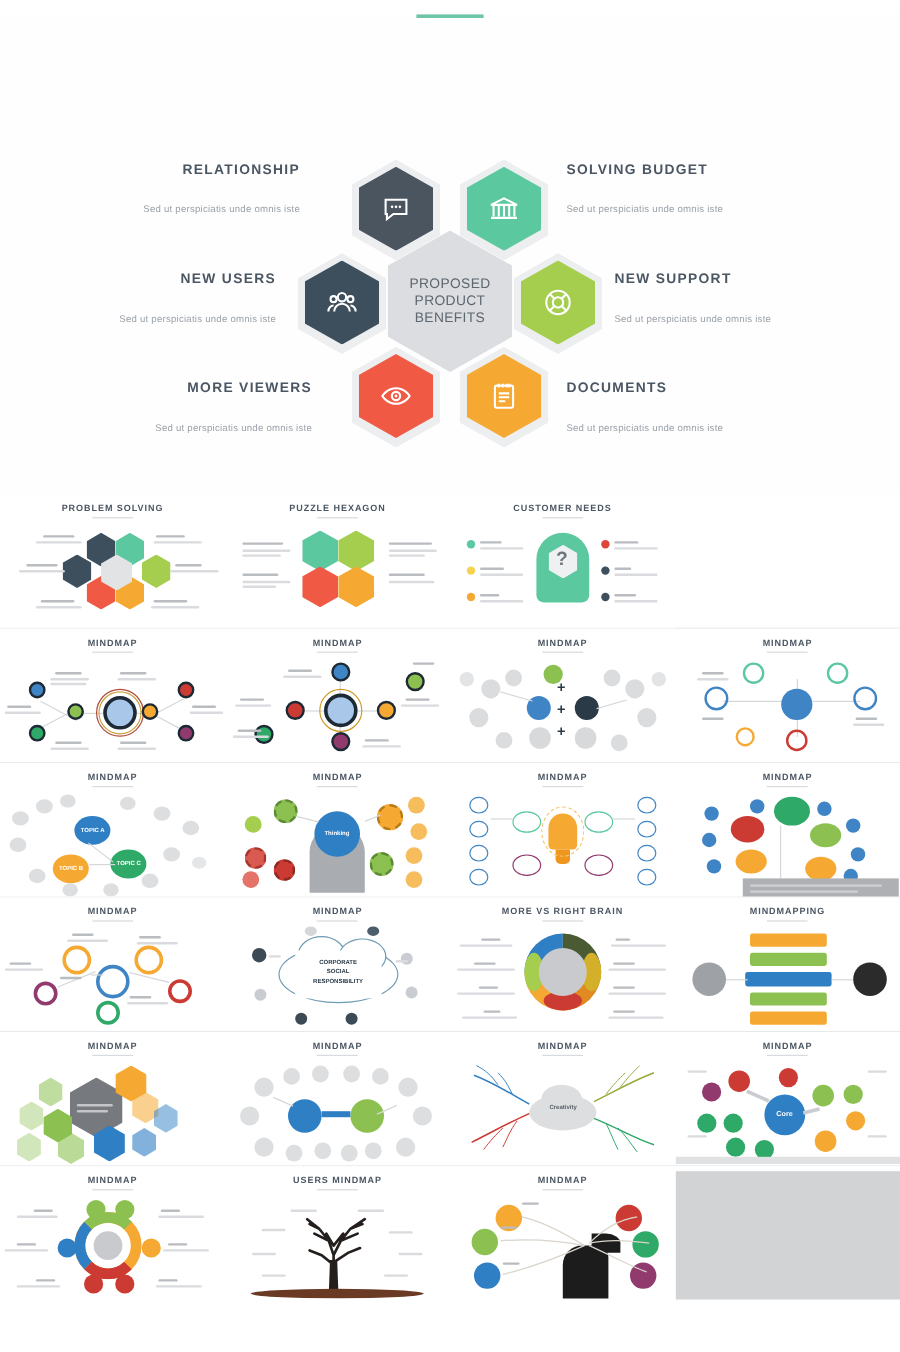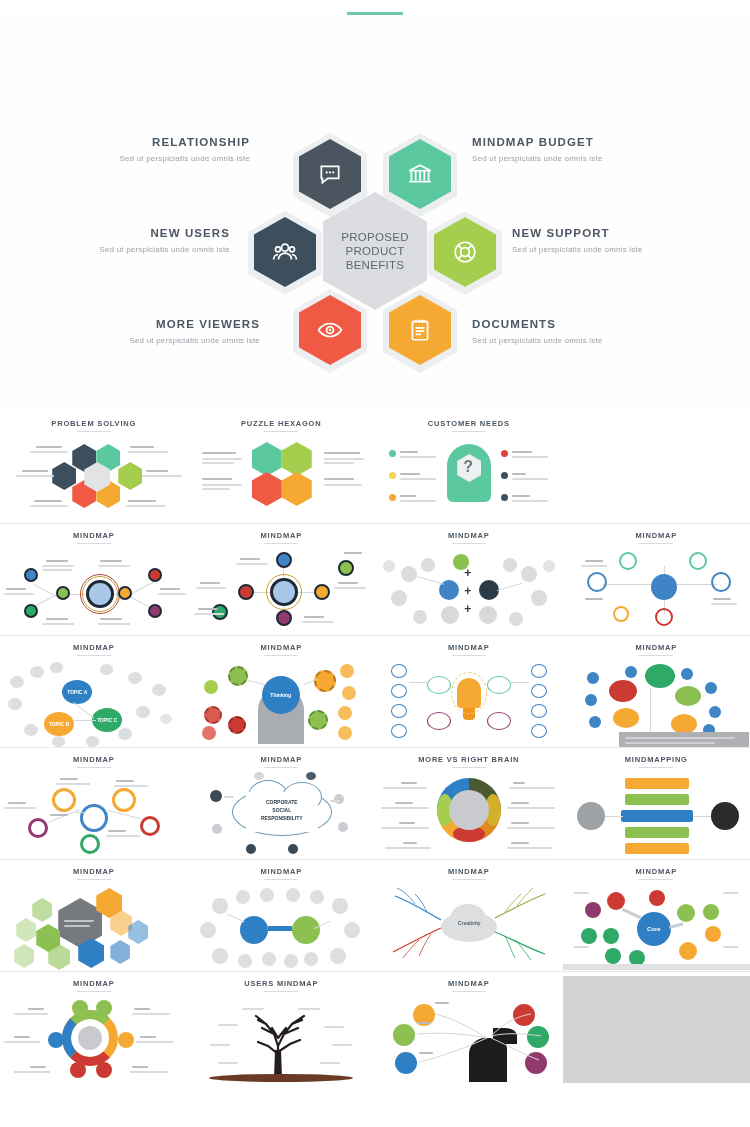--- a/index.html
+++ b/index.html
@@ -49,21 +49,21 @@
     display:flex; flex-direction:column; align-items:center; justify-content:center;
     color:#5e6870; font-size:11.5px; line-height:14px; font-weight:400;
     text-align:center; letter-spacing:0.3px;
   }
 
   .lbl { position:absolute; width:210px; }
   .lbl .t {
     font-size:11.5px; font-weight:700; color:#4b5663; letter-spacing:1.1px;
   }
   .lbl .s {
-    font-size:8px; color:#9aa1a8; margin-top:6px; letter-spacing:0.2px;
+    font-size:8px; color:#9aa1a8; margin-top:22px; letter-spacing:0.2px;
   }
   .lbl.r { text-align:right; }
   .lbl.l { text-align:left; }
 
   
   .grid { position:absolute; left:0; top:400px; width:750px; height:727px; background:#fff; }
   .trow { display:flex; width:750px; height:111px; }
   .tcell {
     width:187.5px; height:111px; position:relative;
     background:#fff; display:flex; flex-direction:column; align-items:center;
@@ -161,21 +161,21 @@
           <path d="M8 2.5v3M11 2.5v3M14 2.5v3M16 2.5v3"></path>
           <path d="M8 10h8M8 13h8M8 16h5"></path>
         </svg>
       </div>
 
       <div class="lbl r" style="left:40px;  top:16px;">
         <div class="t">RELATIONSHIP</div>
         <div class="s">Sed ut perspiciatis  unde omnis  iste</div>
       </div>
       <div class="lbl l" style="left:472px; top:16px;">
-        <div class="t">MINDMAP BUDGET</div>
+        <div class="t">SOLVING BUDGET</div>
         <div class="s">Sed ut perspiciatis  unde omnis  iste</div>
       </div>
       <div class="lbl r" style="left:20px;  top:107px;">
         <div class="t">NEW USERS</div>
         <div class="s">Sed ut perspiciatis  unde omnis  iste</div>
       </div>
       <div class="lbl l" style="left:512px; top:107px;">
         <div class="t">NEW SUPPORT</div>
         <div class="s">Sed ut perspiciatis  unde omnis  iste</div>
       </div>

